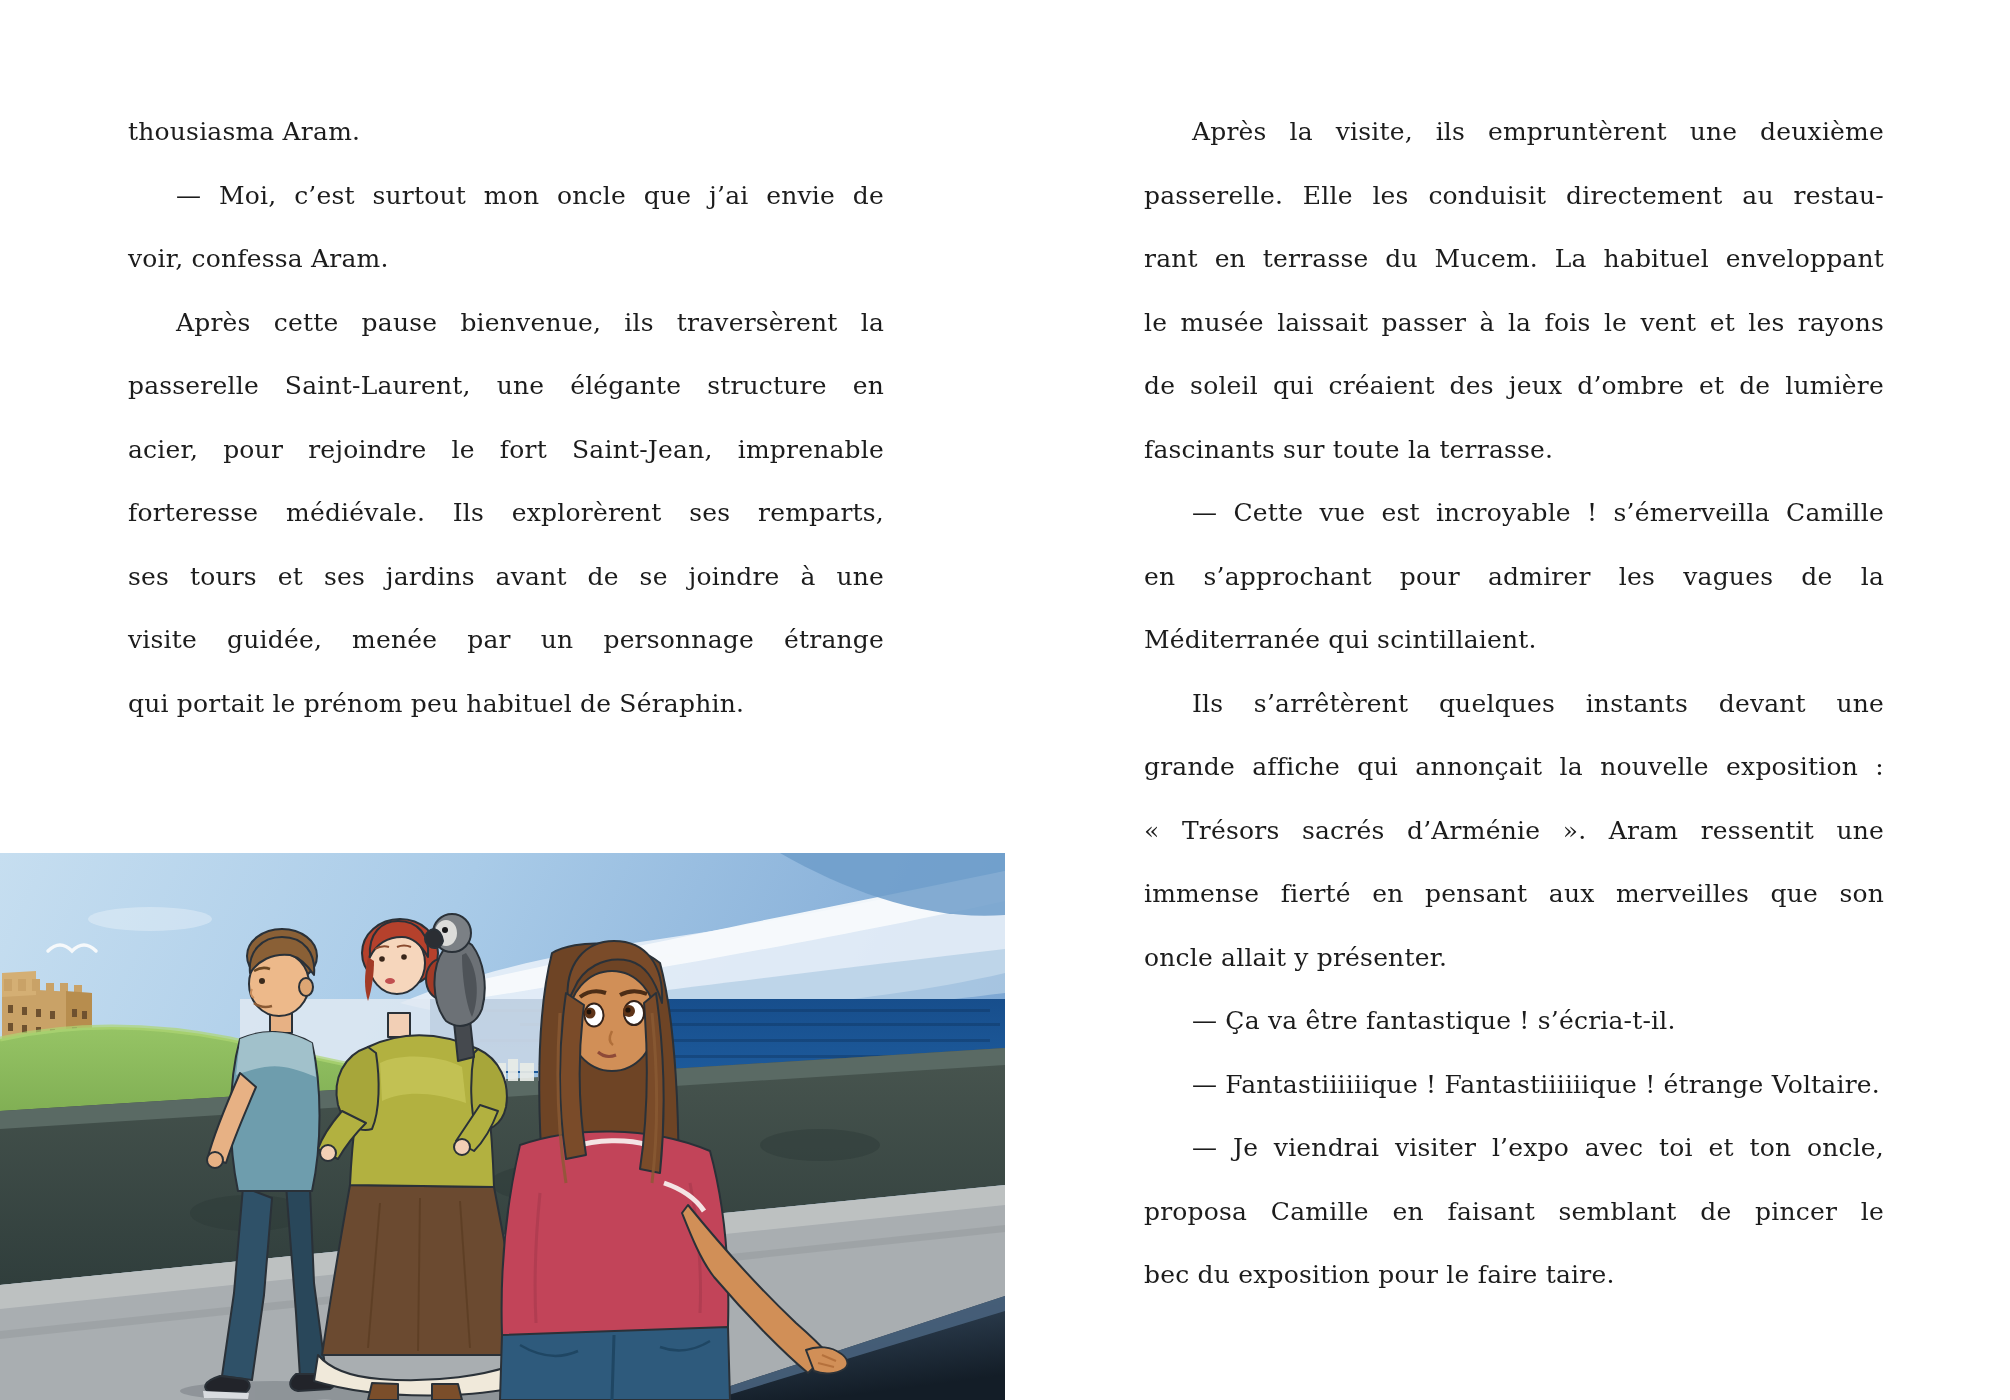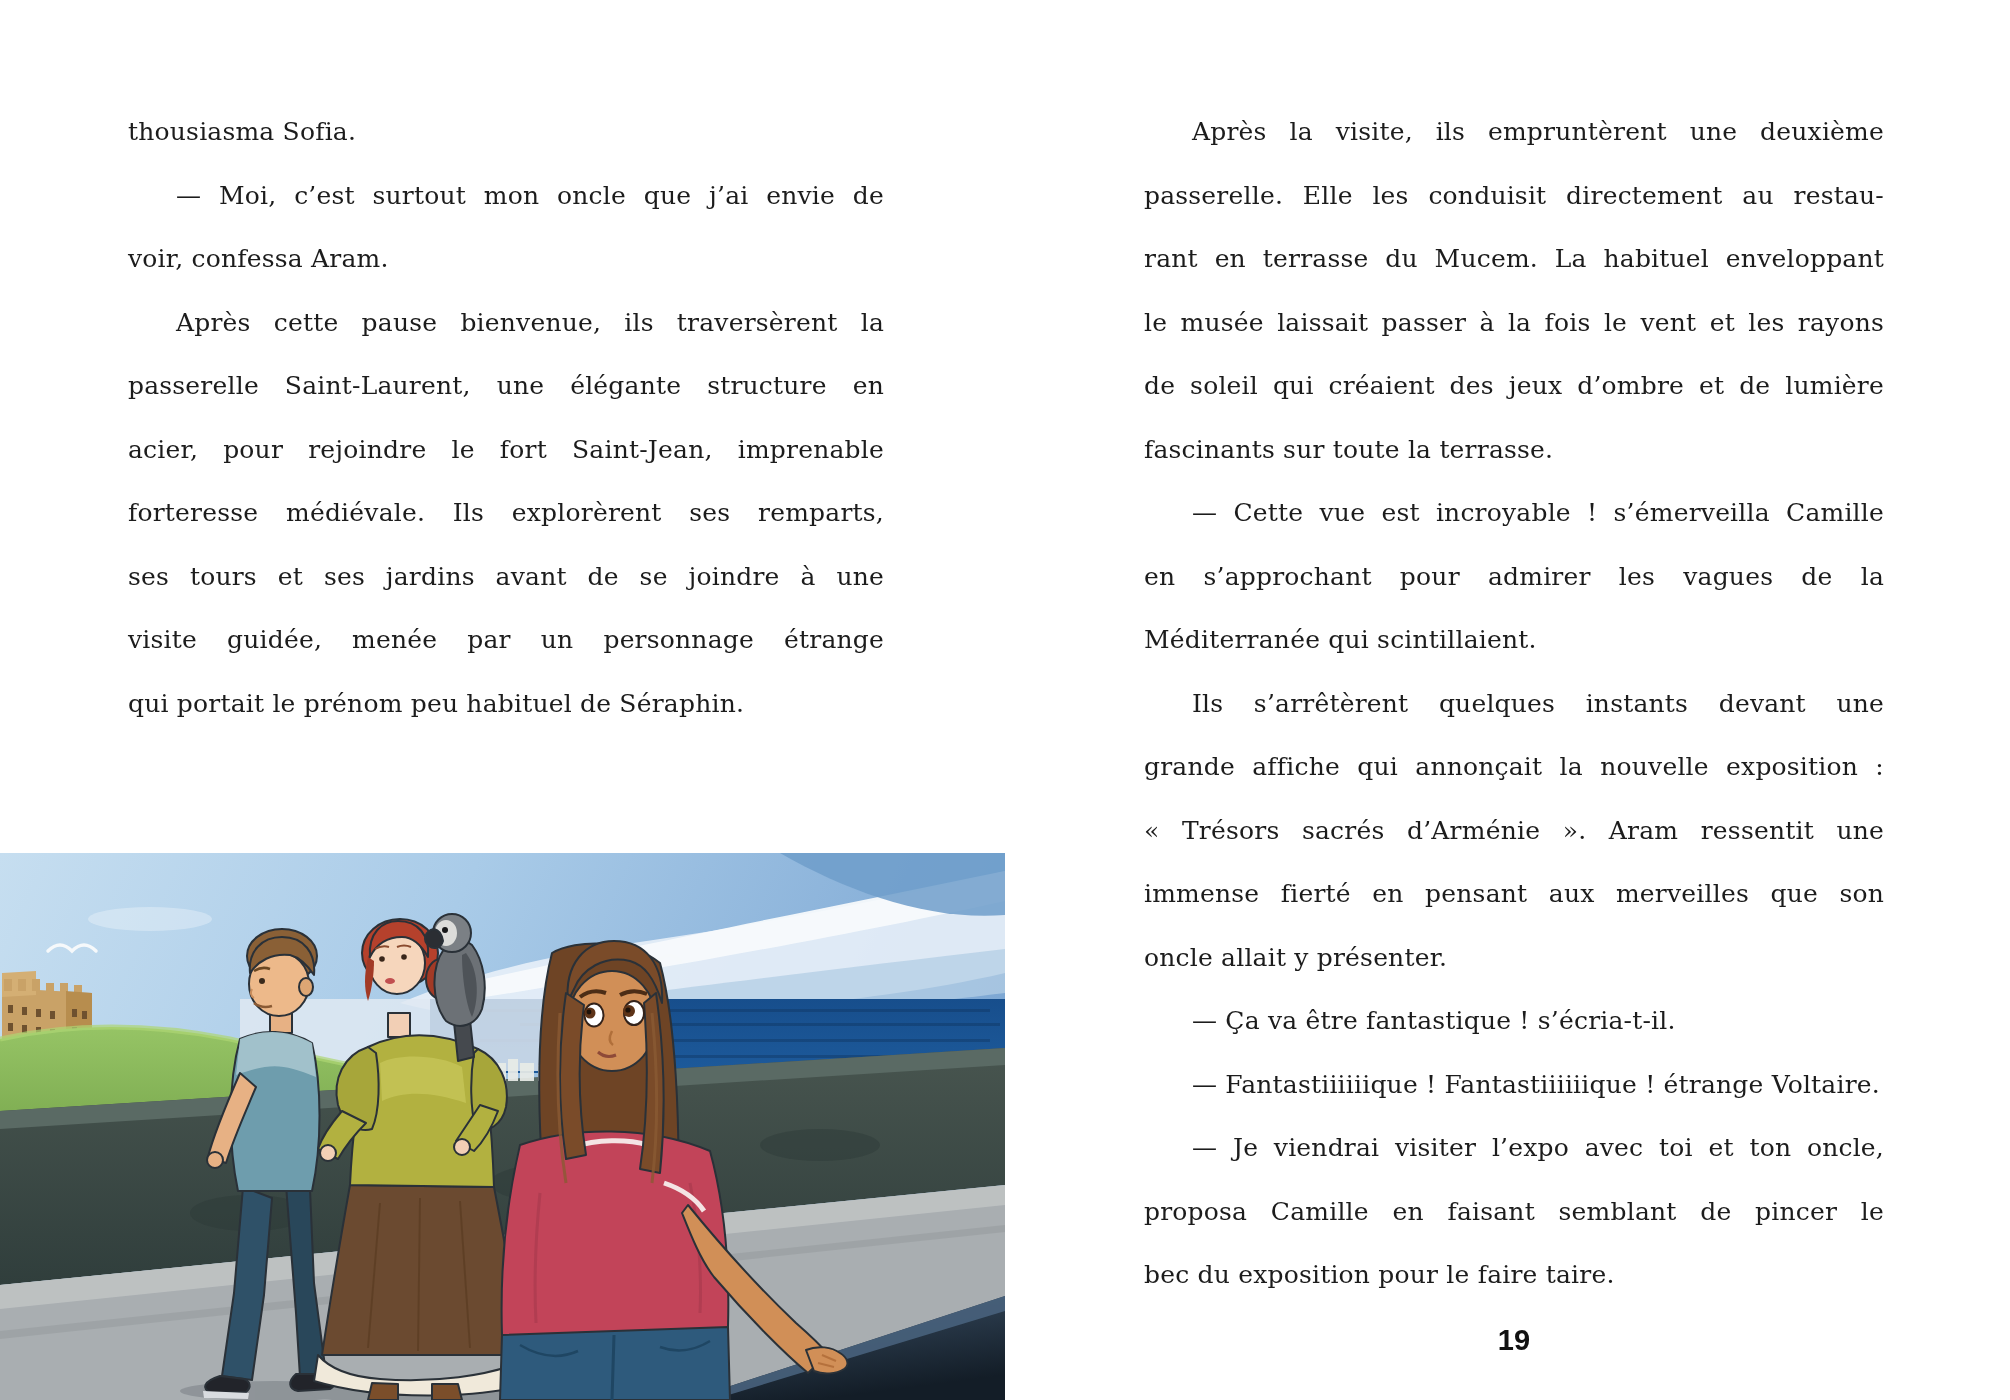--- a/index.html
+++ b/index.html
@@ -31,21 +31,21 @@
   #illustration-box{
     position:absolute;left:0;top:853px;width:1005px;height:547px;overflow:hidden;
   }
   #illustration-box svg{display:block;width:1005px;height:547px;}
 </style>
 </head>
 <body>
 
 <div class="page" id="left-page">
   <div class="text-col" id="left-text">
-      <div class="line end">thousiasma Sofia.</div>
+      <div class="line end">thousiasma Aram.</div>
       <div class="line indent">— Moi, c’est surtout mon oncle que j’ai envie de</div>
       <div class="line end">voir, confessa Aram.</div>
       <div class="line indent">Après cette pause bienvenue, ils traversèrent la</div>
       <div class="line">passerelle Saint-Laurent, une élégante structure en</div>
       <div class="line">acier, pour rejoindre le fort Saint-Jean, imprenable</div>
       <div class="line">forteresse médiévale. Ils explorèrent ses remparts,</div>
       <div class="line">ses tours et ses jardins avant de se joindre à une</div>
       <div class="line">visite guidée, menée par un personnage étrange</div>
       <div class="line end">qui portait le prénom peu habituel de Séraphin.</div>
     </div>
@@ -275,14 +275,13 @@
       <div class="line">grande affiche qui annonçait la nouvelle exposition :</div>
       <div class="line">« Trésors sacrés d’Arménie ». Aram ressentit une</div>
       <div class="line">immense fierté en pensant aux merveilles que son</div>
       <div class="line end">oncle allait y présenter.</div>
       <div class="line indent end">— Ça va être fantastique ! s’écria-t-il.</div>
       <div class="line indent end">— Fantastiiiiiique ! Fantastiiiiiique ! étrange Voltaire.</div>
       <div class="line indent">— Je viendrai visiter l’expo avec toi et ton oncle,</div>
       <div class="line">proposa Camille en faisant semblant de pincer le</div>
       <div class="line end">bec du exposition pour le faire taire.</div>
     </div>
-  <div id="page-number">19</div>
 </div>
 
 </body></html>

